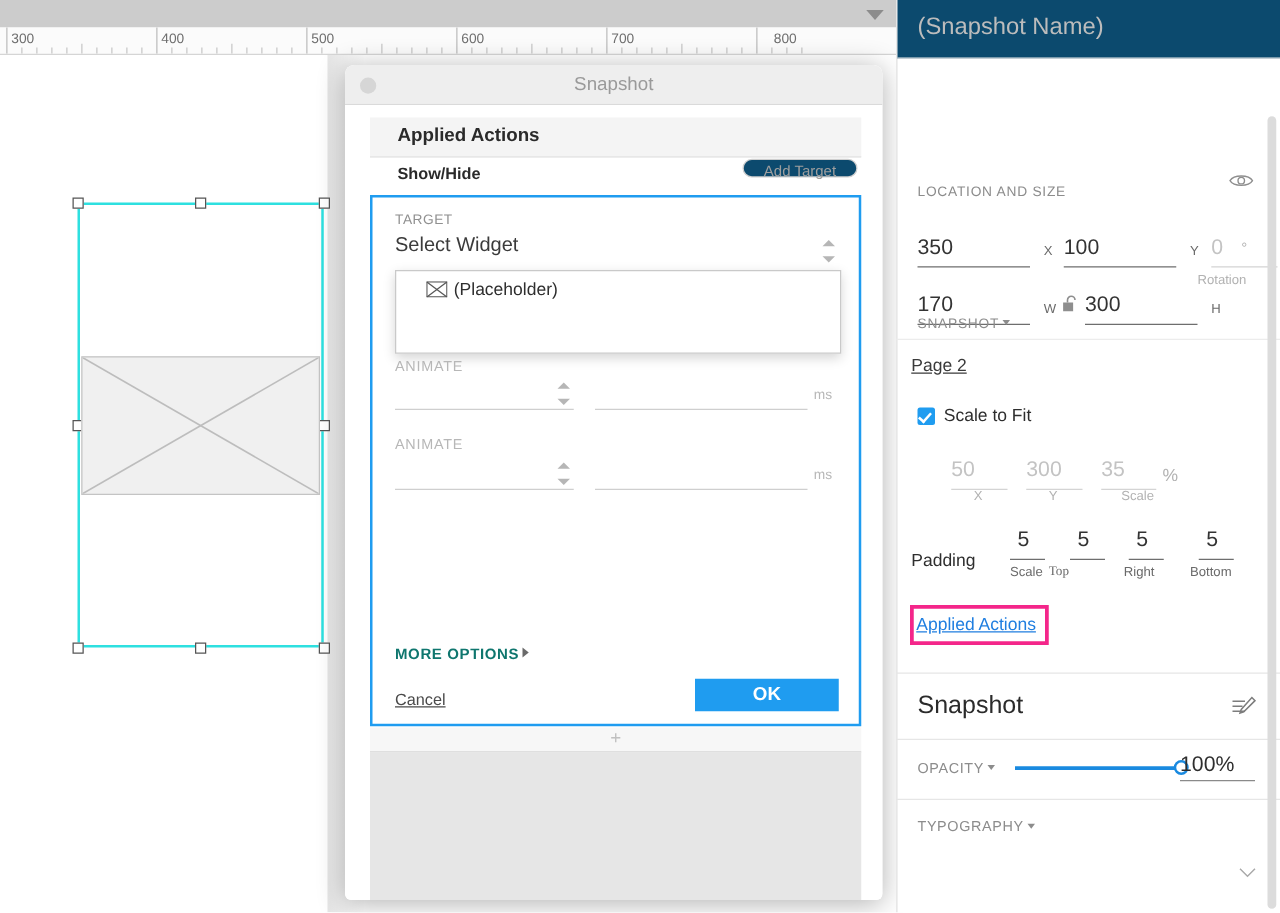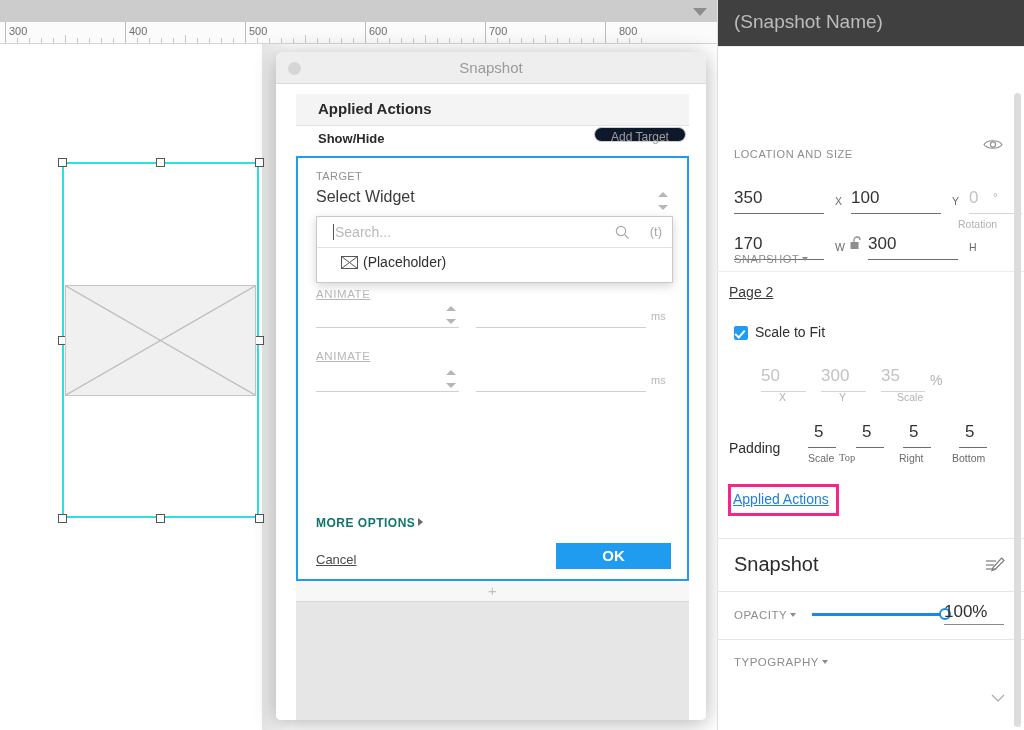--- a/index.html
+++ b/index.html
@@ -111,21 +111,21 @@
     position: absolute; left: 20px; top: 43px; width: 393px; height: 28px;
   }
   .showhide-row .lbl {
     position: absolute; left: 22px; top: 4px;
     font-size: 13px; font-weight: bold; color: #2a2a2a;
   }
   .add-target-btn {
     position: absolute; right: 3px; top: 0;
     width: 92px; height: 15px;
     border: 1px solid #cfcfcf; border-radius: 11px;
-    background: #0f172a;
+    background: #0c4a6e;
     font-size: 12px; color: #9e9e9e;
     text-align: center; line-height: 19px;
     cursor: pointer;
   }
   
   .action-block {
     position: absolute; left: 20px; top: 72px; width: 393px; height: 425px;
     border: 2px solid #1f9cf0;
     background: #ffffff;
   }
@@ -180,21 +180,21 @@
   .dd-item .ico {
     position: absolute; left: 24px; top: 8px;
   }
   .dd-item .txt {
     position: absolute; left: 46px; top: 6px;
     font-size: 14px; color: #2e2e2e;
   }
 
   .animate-lbl {
     position: absolute;
-    font-size: 11.5px; color: #b7b7b7; letter-spacing: 0.6px; text-decoration: underline;
+    font-size: 11.5px; color: #b7b7b7; letter-spacing: 0.6px;
   }
   .ul-field {
     position: absolute; height: 22px;
     border-bottom: 1px solid #cfcfcf;
   }
   .ms-lbl {
     position: absolute; font-size: 11px; color: #b7b7b7;
   }
   .more-options {
     position: absolute; left: 18px; top: 358px;
@@ -247,21 +247,21 @@
     position: absolute; top: 13px;
     font-size: 14px; color: #4a4a4a; letter-spacing: 0.4px;
     cursor: pointer;
   }
   .tab.active { color: #1f9cf0; }
   .tab-underline {
     position: absolute; height: 3px; background: #1f9cf0; bottom: -1px;
   }
   .snap-name {
     position: relative; height: 47px;
-    background: #404040; border-bottom: 1px solid #ececec;
+    background: #0c4a6e; border-bottom: 1px solid #ececec;
   }
   .snap-name span {
     position: absolute; left: 16px; top: 11px;
     font-size: 19px; color: #bcbcbc;
   }
   .sec-label {
     font-size: 11px; color: #8c8c8c; letter-spacing: 0.6px;
   }
   .eye-icon { position: absolute; right: 21px; top: 10px; }
   .numfield {
@@ -485,29 +485,20 @@
 
         <div class="select-widget">
           <span>Select Widget</span>
           <div class="stepper">
             <div class="up"></div>
               <div class="dn"></div>
           </div>
         </div>
 
         <div class="dropdown">
-          <div class="dd-search">
-            <div class="caret"></div>
-            <div class="ph">Search...</div>
-            <svg class="mag" width="15" height="15" viewBox="0 0 15 15">
-              <circle cx="6" cy="6" r="4.6" fill="none" stroke="#a9a9a9" stroke-width="1.2"></circle>
-              <line x1="9.4" y1="9.4" x2="13.5" y2="13.5" stroke="#a9a9a9" stroke-width="1.2"></line>
-            </svg>
-            <div class="tkey">(t)</div>
-          </div>
           <div class="dd-item">
             <svg class="ico" width="17" height="13" viewBox="0 0 17 13">
               <rect x="0.5" y="0.5" width="16" height="12" fill="none" stroke="#555" stroke-width="1"></rect>
               <line x1="0.5" y1="0.5" x2="16.5" y2="12.5" stroke="#555" stroke-width="1"></line>
               <line x1="16.5" y1="0.5" x2="0.5" y2="12.5" stroke="#555" stroke-width="1"></line>
             </svg>
             <div class="txt">(Placeholder)</div>
           </div>
         </div>
 

